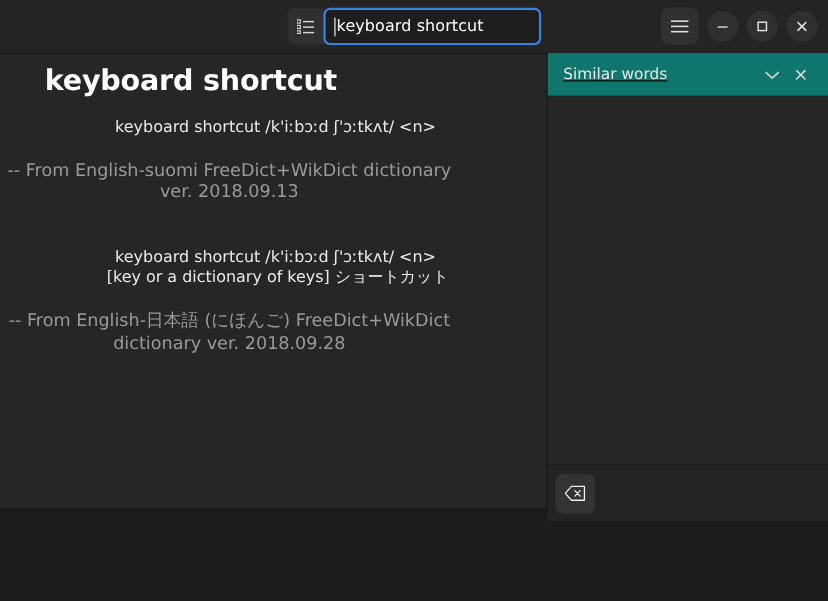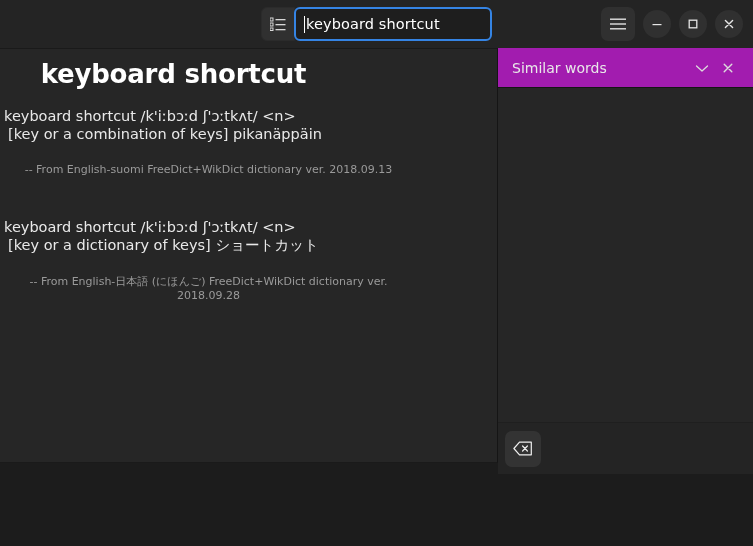--- a/index.html
+++ b/index.html
@@ -134,25 +134,26 @@
     padding-right: 150px;
   }
 
   .entry { margin-top: 18px; }
   .entry-line {
     color: #e9e9e9;
     font-size: 14.5px;
     line-height: 18px;
     padding-left: 4px;
     white-space: nowrap;
+    text-align: center;
   }
   .entry-line.indent { padding-left: 8px; }
   .entry-source {
     color: #9a9a9a;
-    font-size: 11px;
+    font-size: 16px;
     text-align: center;
     margin-top: 20px;
     padding-right: 80px;
   }
   .entry-2 { margin-top: 42px; }
 
   
   .right-pane {
     flex: 1 1 auto;
     background: #242424;
@@ -161,21 +162,22 @@
     min-width: 0;
   }
 
   .sw-header {
     height: 40px;
     flex: 0 0 40px;
     display: flex;
     align-items: center;
     padding: 0 12px 0 14px;
     border-bottom: 1px solid #151515;
-    background: #a21caf;
+    background: #0f766e;
+    text-decoration: underline;
   }
   .sw-title {
     color: #e9e9e9;
     font-size: 14px;
     flex: 1 1 auto;
   }
   .sw-icon-btn {
     width: 26px; height: 26px;
     display: flex; align-items: center; justify-content: center;
     cursor: pointer;
@@ -278,21 +280,20 @@
 
   <div class="body">
 
     <div class="left-pane">
       <div class="article">
 
         <div class="headword">keyboard shortcut</div>
 
         <div class="entry">
           <div class="entry-line">keyboard shortcut /k'iːbɔːd ʃ'ɔːtkʌt/ &lt;n&gt;</div>
-          <div class="entry-line indent">[key or a combination of keys] pikanäppäin</div>
           <div class="entry-source">-- From English-suomi FreeDict+WikDict dictionary ver. 2018.09.13</div>
         </div>
 
         <div class="entry entry-2">
           <div class="entry-line">keyboard shortcut /k'iːbɔːd ʃ'ɔːtkʌt/ &lt;n&gt;</div>
           <div class="entry-line indent">[key or a dictionary of keys] ショートカット</div>
           <div class="entry-source">-- From English-日本語 (にほんご) FreeDict+WikDict dictionary ver. 2018.09.28</div>
         </div>
 
       </div>

